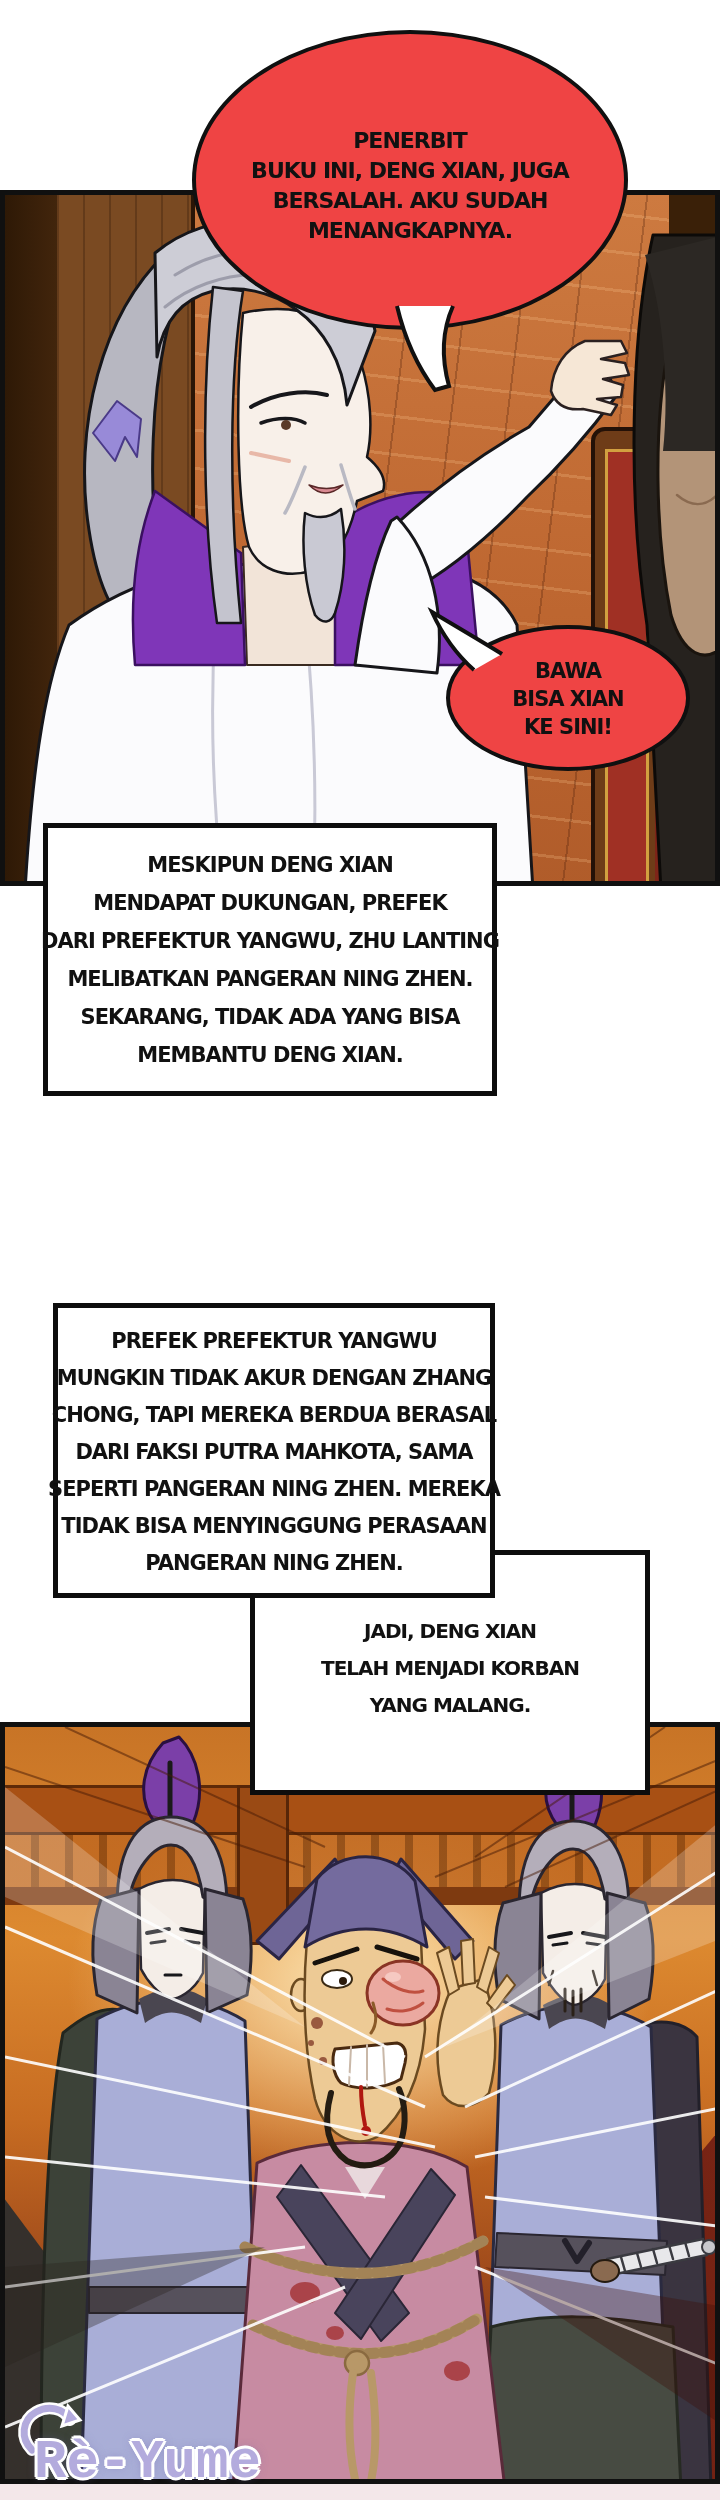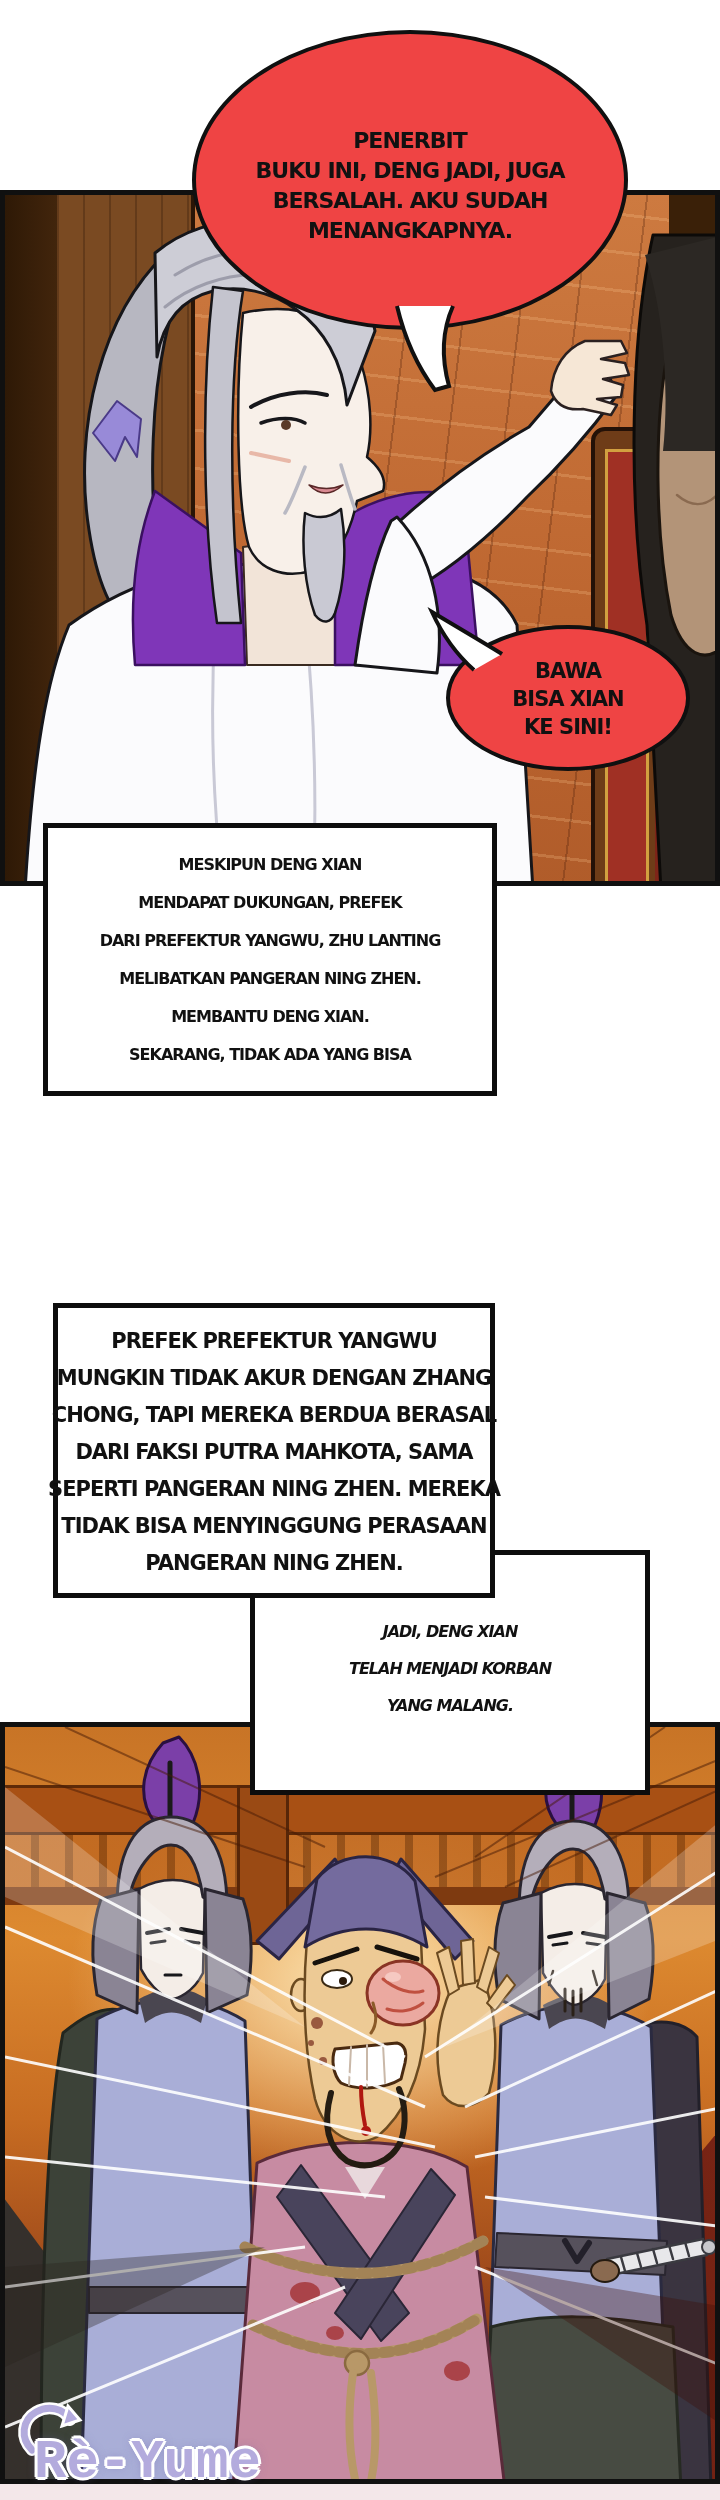--- a/index.html
+++ b/index.html
@@ -42,25 +42,25 @@
   .bubble-line{font-weight:700;color:#111;text-align:center;letter-spacing:-1px;}
   .bubble1 .bubble-line{font-size:22px;line-height:30px;}
   .bubble2 .bubble-line{font-size:21px;line-height:28px;}
   .tail{position:absolute;z-index:7;}
 
   
   .nbox{position:absolute;background:#ffffff;border:5px solid #0d0d0d;box-sizing:border-box;
      display:flex;flex-direction:column;align-items:center;}
   .nbox-line{font-weight:700;color:#111;text-align:center;letter-spacing:-1px;white-space:nowrap;}
   .box1{left:43px;top:823px;width:454px;height:273px;padding-top:18px;z-index:6;}
-  .box1 .nbox-line{font-size:16px;line-height:38px;}
+  .box1 .nbox-line{font-size:21px;line-height:38px;}
   .box2{left:53px;top:1303px;width:442px;height:295px;padding-top:15px;z-index:6;}
   .box2 .nbox-line{font-size:21px;line-height:37px;}
   .box3{left:250px;top:1550px;width:400px;height:245px;padding-top:58px;z-index:5;}
-  .box3 .nbox-line{font-size:16px;line-height:37px;font-style:italic;}
+  .box3 .nbox-line{font-size:20px;line-height:37px;}
 
   
   .pb-beam{left:0;top:58px;width:720px;height:50px;background:#a85014;
      border-top:3px solid #5e2a08;border-bottom:3px solid #5e2a08;box-sizing:border-box;}
   .pb-slats{left:0;top:108px;width:720px;height:52px;
      background:repeating-linear-gradient(90deg,#c06820 0 26px,#8a4510 26px 34px);opacity:.85;}
   .pb-rail2{left:0;top:160px;width:720px;height:18px;background:#7e3a10;}
   .pb-post{left:232px;top:58px;width:52px;height:160px;background:#9a4a14;border:3px solid #572608;box-sizing:border-box;}
   .pb-floor-left{left:0;top:0;width:720px;height:762px;background:#35302c;
      clip-path:polygon(0% 62%,30% 100%,0% 100%);}
@@ -125,21 +125,21 @@
         <path d="M304,290 Q320,306 338,290 Q322,297 304,290 Z" fill="#d98a92" stroke="#5a2828" stroke-width="1.5"></path>
         <path d="M300,272 C292,292 286,308 280,318 M336,270 C342,290 346,304 350,314" fill="none" stroke="#b9b9c3" stroke-width="3.5"></path>
         <path d="M300,318 C296,352 300,392 310,420 C318,430 326,428 330,418 C340,388 342,350 336,314 C324,324 312,324 300,318 Z" fill="#c9c9d3" stroke="#16161a" stroke-width="2.5"></path>
         <path d="M112,206 L88,238 L110,266 L120,242 L132,262 L136,224 Z" fill="#988ad8" stroke="#4a3a88" stroke-width="2"></path>
       </g>
     </svg>
   </section>
 
   <div class="bubble bubble1">
     <div class="bubble-line">PENERBIT</div>
-    <div class="bubble-line">BUKU INI, DENG JADI, JUGA</div>
+    <div class="bubble-line">BUKU INI, DENG XIAN, JUGA</div>
     <div class="bubble-line">BERSALAH. AKU SUDAH</div>
     <div class="bubble-line">MENANGKAPNYA.</div>
   </div>
   <svg class="tail" style="left:385px;top:300px;" width="90" height="100" viewBox="0 0 90 100">
     <path d="M12,6 C20,40 32,66 50,90 L64,86 C54,50 60,24 68,6" fill="#ffffff" stroke="#101010" stroke-width="4"></path>
   </svg>
 
   <div class="bubble bubble2">
     <div class="bubble-line">BAWA</div>
     <div class="bubble-line">BISA XIAN</div>
@@ -153,22 +153,22 @@
     <div class="nbox-line">JADI, DENG XIAN</div>
     <div class="nbox-line">TELAH MENJADI KORBAN</div>
     <div class="nbox-line">YANG MALANG.</div>
   </div>
 
   <div class="nbox box1">
     <div class="nbox-line">MESKIPUN DENG XIAN</div>
     <div class="nbox-line">MENDAPAT DUKUNGAN, PREFEK</div>
     <div class="nbox-line">DARI PREFEKTUR YANGWU, ZHU LANTING</div>
     <div class="nbox-line">MELIBATKAN PANGERAN NING ZHEN.</div>
+    <div class="nbox-line">SEKARANG, TIDAK ADA YANG BISA</div>
     <div class="nbox-line">MEMBANTU DENG XIAN.</div>
-    <div class="nbox-line">SEKARANG, TIDAK ADA YANG BISA</div>
   </div>
 
   <div class="nbox box2">
     <div class="nbox-line">PREFEK PREFEKTUR YANGWU</div>
     <div class="nbox-line">MUNGKIN TIDAK AKUR DENGAN ZHANG</div>
     <div class="nbox-line">CHONG, TAPI MEREKA BERDUA BERASAL</div>
     <div class="nbox-line">DARI FAKSI PUTRA MAHKOTA, SAMA</div>
     <div class="nbox-line">SEPERTI PANGERAN NING ZHEN. MEREKA</div>
     <div class="nbox-line">TIDAK BISA MENYINGGUNG PERASAAN</div>
     <div class="nbox-line">PANGERAN NING ZHEN.</div>

